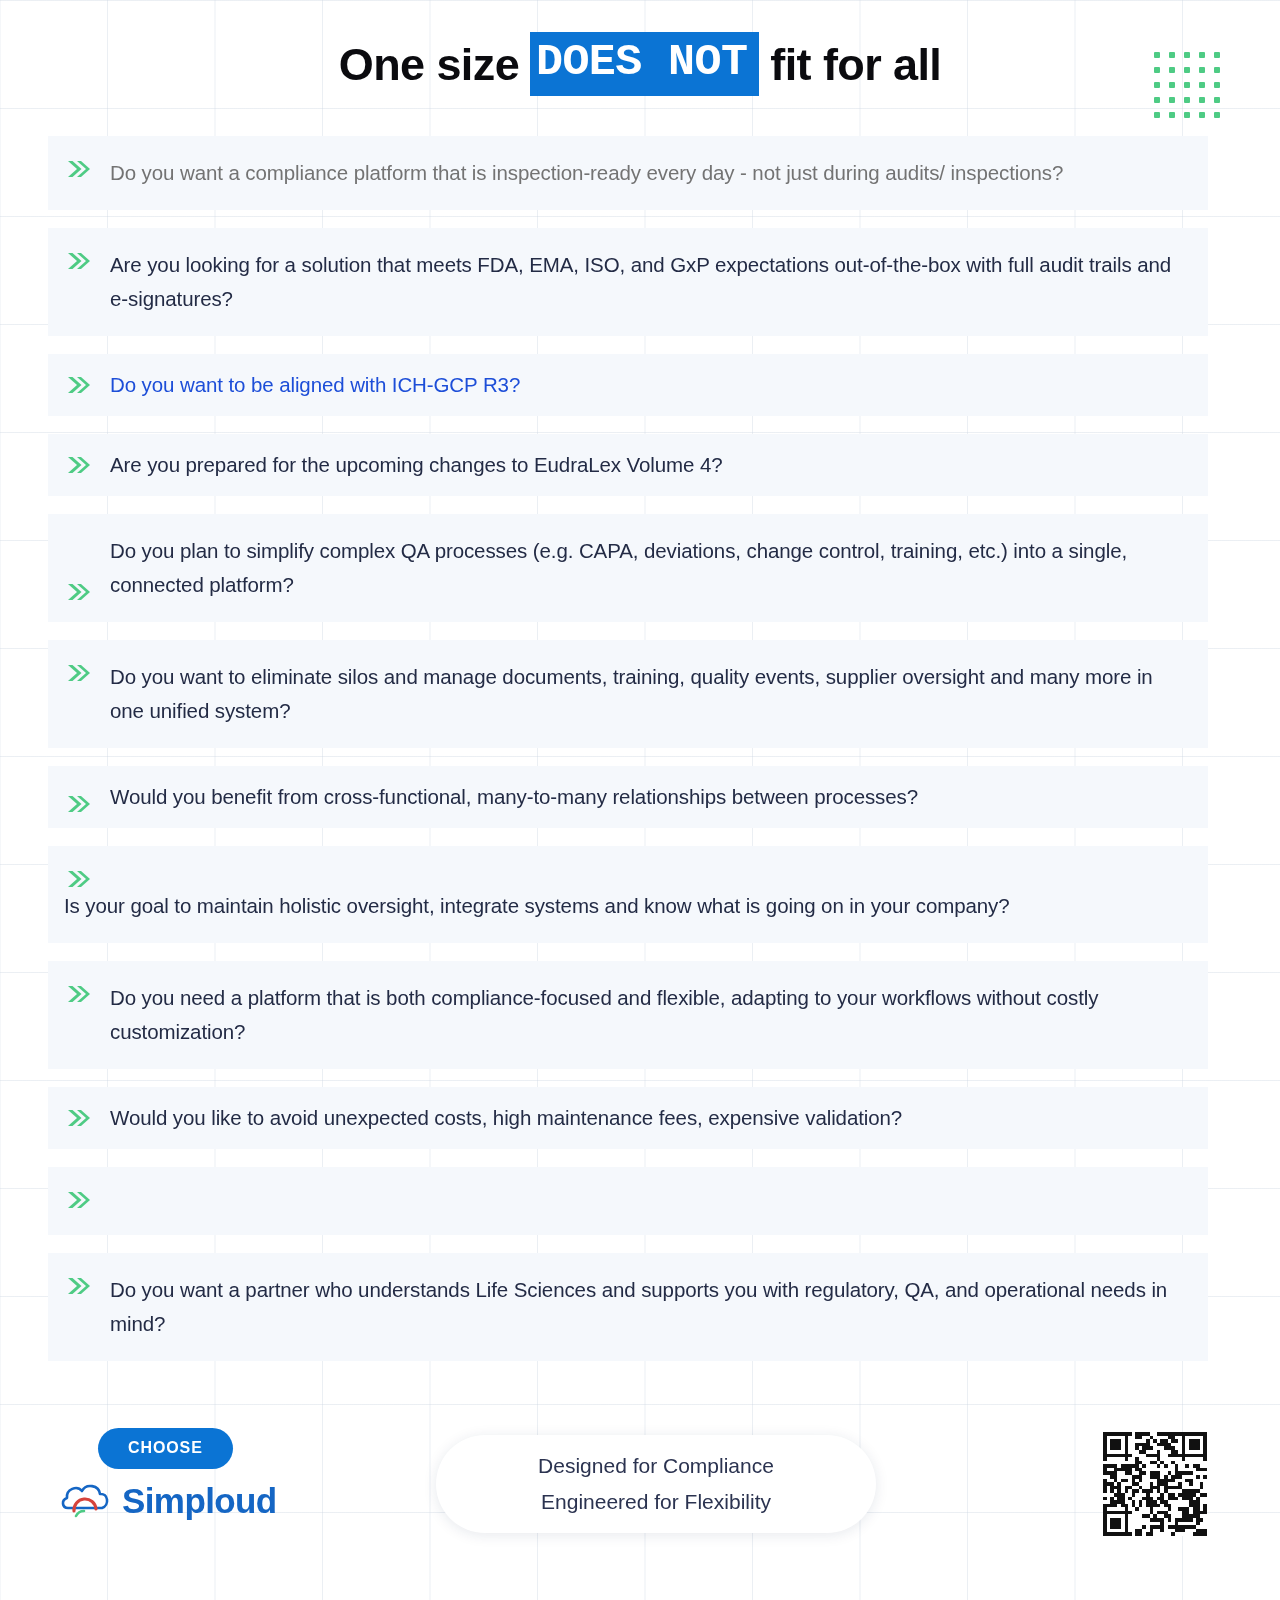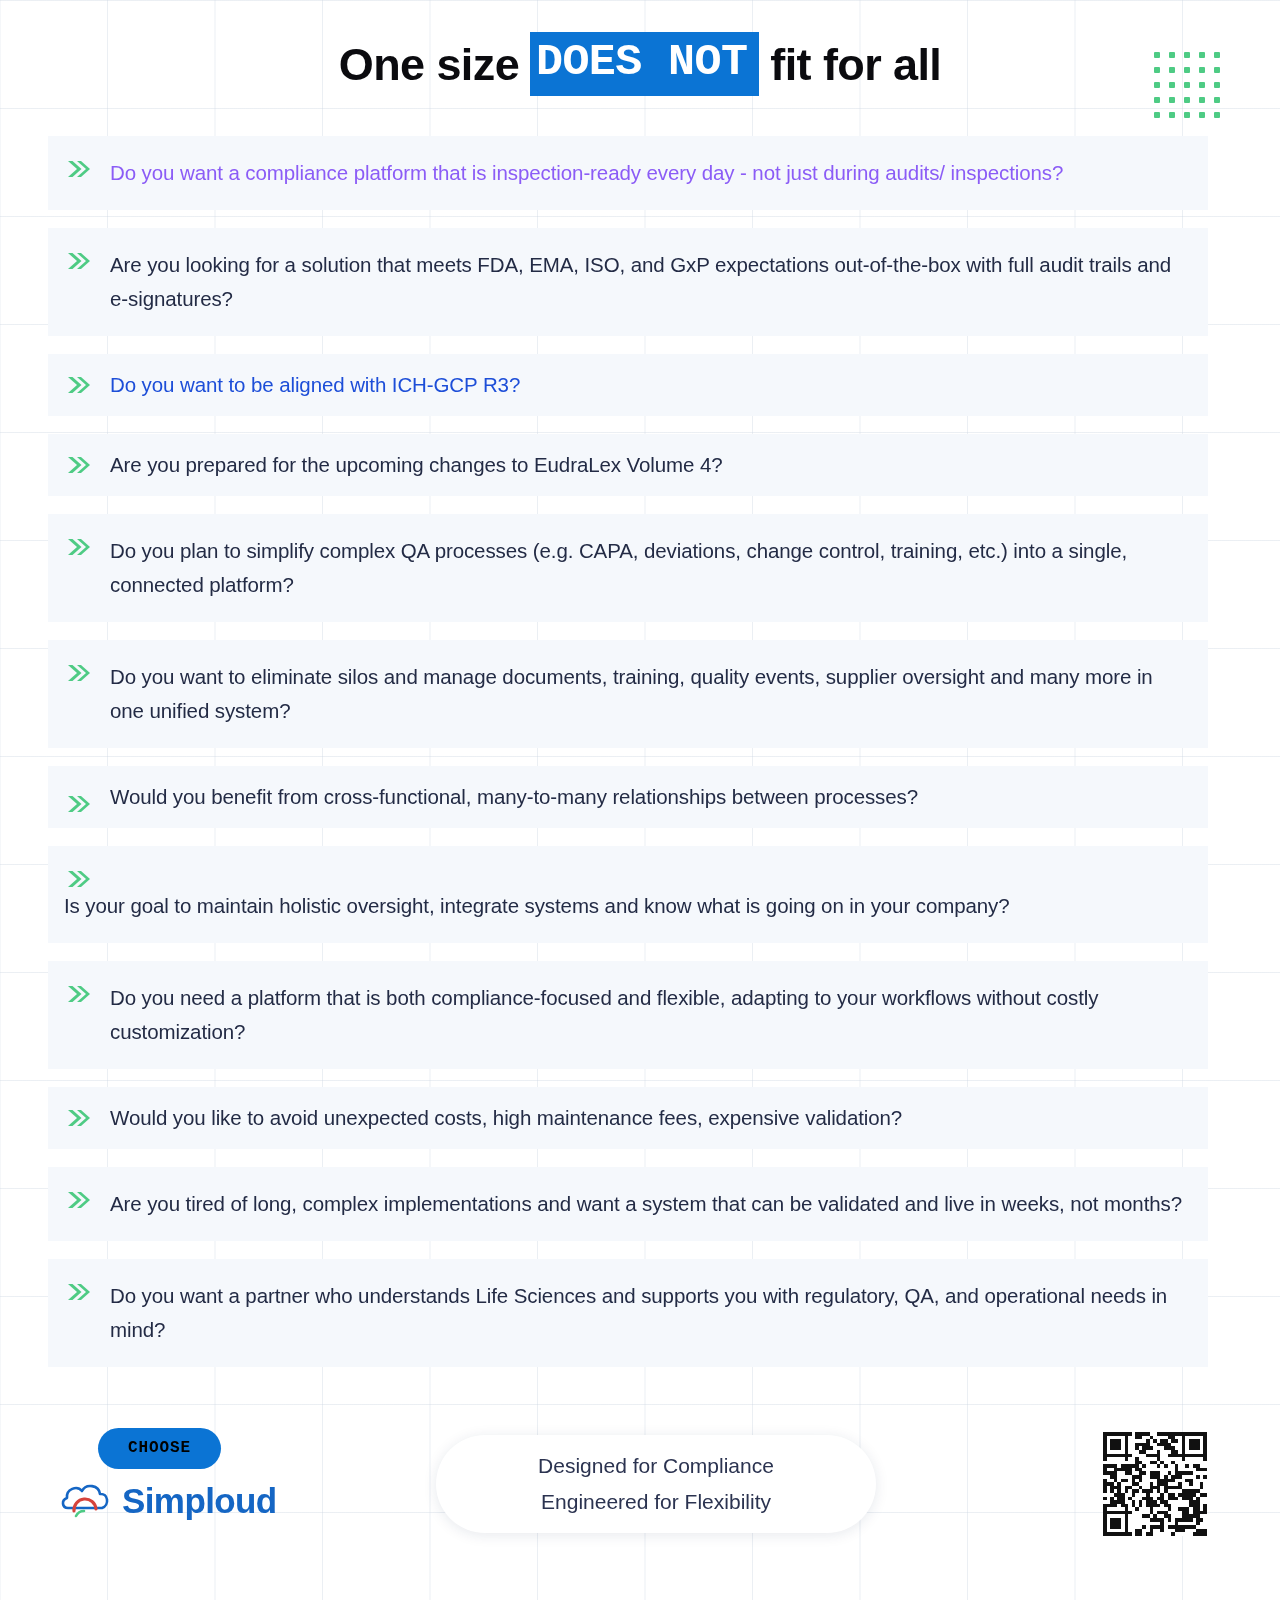--- a/index.html
+++ b/index.html
@@ -116,28 +116,28 @@
     left: 0; bottom: 0;
     width: 1280px;
     height: 180px;
   }
 
   .choose-btn {
     position: absolute;
     left: 98px;
     top: 8px;
     background: #0b74d4;
-    color: #000000;
+    color: #ffffff;
     border: none;
     border-radius: 22px;
     padding: 11px 30px 12px 30px;
     font-size: 16px;
     font-weight: 700;
     letter-spacing: 0.9px;
-    font-family: Liberation Mono, monospace;
+    font-family: Liberation Sans, sans-serif;
     cursor: pointer;
   }
 
   .brand {
     position: absolute;
     left: 60px;
     top: 58px;
     display: flex;
     align-items: center;
     gap: 10px;
@@ -221,21 +221,21 @@
     </div>
 
   <div class="list" id="list">
       <div class="row" style="background: rgb(245, 248, 252);">
         <span class="chev">
           <svg width="26" height="20" viewBox="0 0 26 20" aria-hidden="true">
             <path d="M2 2 L11 10 L2 18 L6.5 18 L15.5 10 L6.5 2 Z" fill="#4ecb84"></path>
             <path d="M11 2 L20 10 L11 18 L15 18 L24 10 L15 2 Z" fill="#4ecb84"></path>
           </svg>
         </span>
-        <div class="qtext" style="color: #8b5cf6;">Do you want a compliance platform that is inspection-ready every day - not just during audits/ inspections?</div>
+        <div class="qtext" style="color: #737373;">Do you want a compliance platform that is inspection-ready every day - not just during audits/ inspections?</div>
       </div>
       <div class="row" style="background: rgb(245, 248, 252);">
         <span class="chev">
           <svg width="26" height="20" viewBox="0 0 26 20" aria-hidden="true">
             <path d="M2 2 L11 10 L2 18 L6.5 18 L15.5 10 L6.5 2 Z" fill="#4ecb84"></path>
             <path d="M11 2 L20 10 L11 18 L15 18 L24 10 L15 2 Z" fill="#4ecb84"></path>
           </svg>
         </span>
         <div class="qtext" style="color: rgb(35, 43, 69);">Are you looking for a solution that meets FDA, EMA, ISO, and GxP expectations out-of-the-box with full audit trails and e-signatures?</div>
       </div>
@@ -250,82 +250,81 @@
       </div>
       <div class="row one-line" style="background: rgb(245, 248, 252);">
         <span class="chev">
           <svg width="26" height="20" viewBox="0 0 26 20" aria-hidden="true">
             <path d="M2 2 L11 10 L2 18 L6.5 18 L15.5 10 L6.5 2 Z" fill="#4ecb84"></path>
             <path d="M11 2 L20 10 L11 18 L15 18 L24 10 L15 2 Z" fill="#4ecb84"></path>
           </svg>
         </span>
         <div class="qtext" style="color: rgb(35, 43, 69);">Are you prepared for the upcoming changes to EudraLex Volume 4?</div>
       </div>
+      <div class="row" style="background: rgb(245, 248, 252); align-items: flex-end;">
+        <span class="chev">
+          <svg width="26" height="20" viewBox="0 0 26 20" aria-hidden="true">
+            <path d="M2 2 L11 10 L2 18 L6.5 18 L15.5 10 L6.5 2 Z" fill="#4ecb84"></path>
+            <path d="M11 2 L20 10 L11 18 L15 18 L24 10 L15 2 Z" fill="#4ecb84"></path>
+          </svg>
+        </span>
+        <div class="qtext" style="color: rgb(35, 43, 69);">Do you plan to simplify complex QA processes (e.g. CAPA, deviations, change control, training, etc.) into a single, connected platform?</div>
+      </div>
       <div class="row" style="background: rgb(245, 248, 252);">
         <span class="chev">
           <svg width="26" height="20" viewBox="0 0 26 20" aria-hidden="true">
             <path d="M2 2 L11 10 L2 18 L6.5 18 L15.5 10 L6.5 2 Z" fill="#4ecb84"></path>
             <path d="M11 2 L20 10 L11 18 L15 18 L24 10 L15 2 Z" fill="#4ecb84"></path>
           </svg>
         </span>
-        <div class="qtext" style="color: rgb(35, 43, 69);">Do you plan to simplify complex QA processes (e.g. CAPA, deviations, change control, training, etc.) into a single, connected platform?</div>
+        <div class="qtext" style="color: rgb(35, 43, 69);">Do you want to eliminate silos and manage documents, training, quality events, supplier oversight and many more in one unified system?</div>
+      </div>
+      <div class="row one-line" style="background: rgb(245, 248, 252); align-items: flex-end;">
+        <span class="chev">
+          <svg width="26" height="20" viewBox="0 0 26 20" aria-hidden="true">
+            <path d="M2 2 L11 10 L2 18 L6.5 18 L15.5 10 L6.5 2 Z" fill="#4ecb84"></path>
+            <path d="M11 2 L20 10 L11 18 L15 18 L24 10 L15 2 Z" fill="#4ecb84"></path>
+          </svg>
+        </span>
+        <div class="qtext" style="color: rgb(35, 43, 69);">Would you benefit from cross-functional, many-to-many relationships between processes?</div>
+      </div>
+      <div class="row" style="background: rgb(245, 248, 252); flex-direction: column;">
+        <span class="chev">
+          <svg width="26" height="20" viewBox="0 0 26 20" aria-hidden="true">
+            <path d="M2 2 L11 10 L2 18 L6.5 18 L15.5 10 L6.5 2 Z" fill="#4ecb84"></path>
+            <path d="M11 2 L20 10 L11 18 L15 18 L24 10 L15 2 Z" fill="#4ecb84"></path>
+          </svg>
+        </span>
+        <div class="qtext" style="color: rgb(35, 43, 69);">Is your goal to maintain holistic oversight, integrate systems and know what is going on in your company?</div>
       </div>
       <div class="row" style="background: rgb(245, 248, 252);">
         <span class="chev">
           <svg width="26" height="20" viewBox="0 0 26 20" aria-hidden="true">
             <path d="M2 2 L11 10 L2 18 L6.5 18 L15.5 10 L6.5 2 Z" fill="#4ecb84"></path>
             <path d="M11 2 L20 10 L11 18 L15 18 L24 10 L15 2 Z" fill="#4ecb84"></path>
           </svg>
         </span>
-        <div class="qtext" style="color: rgb(35, 43, 69);">Do you want to eliminate silos and manage documents, training, quality events, supplier oversight and many more in one unified system?</div>
-      </div>
-      <div class="row one-line" style="background: rgb(245, 248, 252); align-items: flex-end;">
-        <span class="chev">
-          <svg width="26" height="20" viewBox="0 0 26 20" aria-hidden="true">
-            <path d="M2 2 L11 10 L2 18 L6.5 18 L15.5 10 L6.5 2 Z" fill="#4ecb84"></path>
-            <path d="M11 2 L20 10 L11 18 L15 18 L24 10 L15 2 Z" fill="#4ecb84"></path>
-          </svg>
-        </span>
-        <div class="qtext" style="color: rgb(35, 43, 69);">Would you benefit from cross-functional, many-to-many relationships between processes?</div>
-      </div>
-      <div class="row" style="background: rgb(245, 248, 252); flex-direction: column;">
-        <span class="chev">
-          <svg width="26" height="20" viewBox="0 0 26 20" aria-hidden="true">
-            <path d="M2 2 L11 10 L2 18 L6.5 18 L15.5 10 L6.5 2 Z" fill="#4ecb84"></path>
-            <path d="M11 2 L20 10 L11 18 L15 18 L24 10 L15 2 Z" fill="#4ecb84"></path>
-          </svg>
-        </span>
-        <div class="qtext" style="color: rgb(35, 43, 69);">Is your goal to maintain holistic oversight, integrate systems and know what is going on in your company?</div>
+        <div class="qtext" style="color: rgb(35, 43, 69);">Do you need a platform that is both compliance-focused and flexible, adapting to your workflows without costly customization?</div>
+      </div>
+      <div class="row one-line" style="background: rgb(245, 248, 252);">
+        <span class="chev">
+          <svg width="26" height="20" viewBox="0 0 26 20" aria-hidden="true">
+            <path d="M2 2 L11 10 L2 18 L6.5 18 L15.5 10 L6.5 2 Z" fill="#4ecb84"></path>
+            <path d="M11 2 L20 10 L11 18 L15 18 L24 10 L15 2 Z" fill="#4ecb84"></path>
+          </svg>
+        </span>
+        <div class="qtext" style="color: rgb(35, 43, 69);">Would you like to avoid unexpected costs, high maintenance fees, expensive validation?</div>
       </div>
       <div class="row" style="background: rgb(245, 248, 252);">
         <span class="chev">
           <svg width="26" height="20" viewBox="0 0 26 20" aria-hidden="true">
             <path d="M2 2 L11 10 L2 18 L6.5 18 L15.5 10 L6.5 2 Z" fill="#4ecb84"></path>
             <path d="M11 2 L20 10 L11 18 L15 18 L24 10 L15 2 Z" fill="#4ecb84"></path>
           </svg>
         </span>
-        <div class="qtext" style="color: rgb(35, 43, 69);">Do you need a platform that is both compliance-focused and flexible, adapting to your workflows without costly customization?</div>
-      </div>
-      <div class="row one-line" style="background: rgb(245, 248, 252);">
-        <span class="chev">
-          <svg width="26" height="20" viewBox="0 0 26 20" aria-hidden="true">
-            <path d="M2 2 L11 10 L2 18 L6.5 18 L15.5 10 L6.5 2 Z" fill="#4ecb84"></path>
-            <path d="M11 2 L20 10 L11 18 L15 18 L24 10 L15 2 Z" fill="#4ecb84"></path>
-          </svg>
-        </span>
-        <div class="qtext" style="color: rgb(35, 43, 69);">Would you like to avoid unexpected costs, high maintenance fees, expensive validation?</div>
-      </div>
-      <div class="row" style="background: rgb(245, 248, 252);">
-        <span class="chev">
-          <svg width="26" height="20" viewBox="0 0 26 20" aria-hidden="true">
-            <path d="M2 2 L11 10 L2 18 L6.5 18 L15.5 10 L6.5 2 Z" fill="#4ecb84"></path>
-            <path d="M11 2 L20 10 L11 18 L15 18 L24 10 L15 2 Z" fill="#4ecb84"></path>
-          </svg>
-        </span>
-        <div class="qtext" style="color: rgb(35, 43, 69);">Are you tired of long, complex implementations and want a system that can be validated and live in weeks, not months?</div>
       </div>
       <div class="row" style="background: rgb(245, 248, 252);">
         <span class="chev">
           <svg width="26" height="20" viewBox="0 0 26 20" aria-hidden="true">
             <path d="M2 2 L11 10 L2 18 L6.5 18 L15.5 10 L6.5 2 Z" fill="#4ecb84"></path>
             <path d="M11 2 L20 10 L11 18 L15 18 L24 10 L15 2 Z" fill="#4ecb84"></path>
           </svg>
         </span>
         <div class="qtext" style="color: rgb(35, 43, 69);">Do you want a partner who understands Life Sciences and supports you with regulatory, QA, and operational needs in mind?</div>
       </div>

